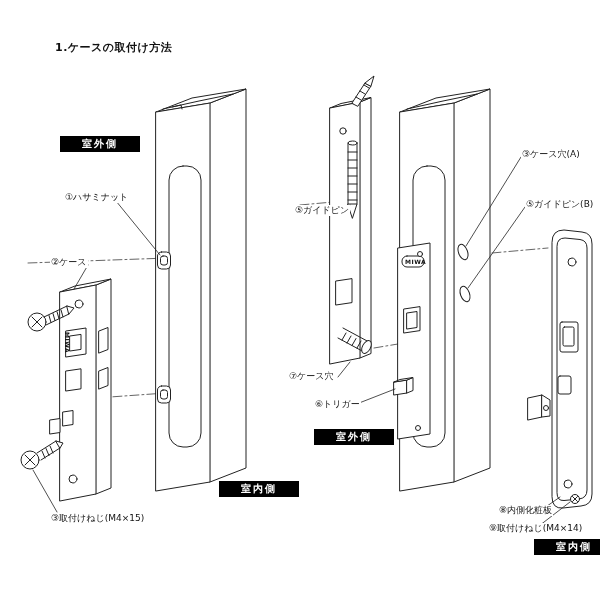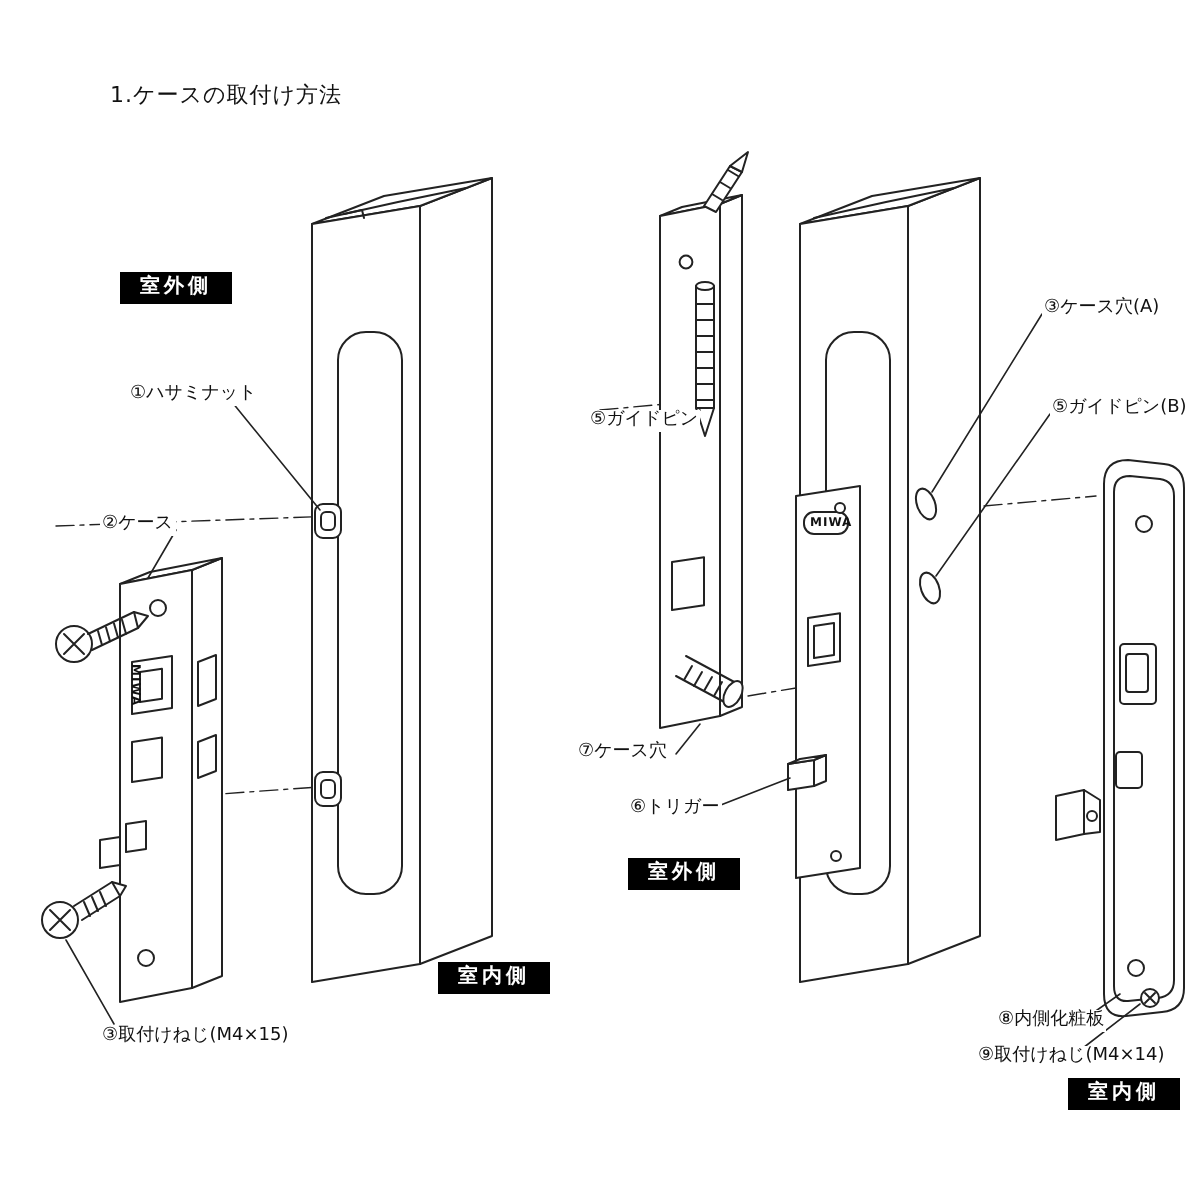--- a/index.html
+++ b/index.html
@@ -1,21 +1,21 @@
 <!DOCTYPE html>
 <html><head>
 <meta charset="utf-8">
 <style>
   html,body{margin:0;padding:0;background:#fff;}
   body{width:600px;height:600px;font-family:"DejaVu Sans","Liberation Sans",sans-serif;color:#111;}
   .stage{position:relative;width:600px;height:600px;background:#fff;overflow:hidden;}
   .stage svg{position:absolute;left:0;top:0;}
-  .heading{position:absolute;font-size:11px;font-weight:normal;letter-spacing:.5px;white-space:nowrap;text-align:center;}
+  .heading{position:absolute;font-size:11px;font-weight:bold;letter-spacing:.5px;white-space:nowrap;text-align:center;}
   .plabel{position:absolute;font-size:9px;white-space:nowrap;background:#fff;padding:0 1px;line-height:1.2;text-align:center;}
-  .badge{position:absolute;background:#000;color:#fff;font-size:10px;font-weight:bold;letter-spacing:2px;line-height:1;padding:3px 10px;white-space:nowrap;}
+  .badge{position:absolute;background:#000;color:#fff;font-size:10px;font-weight:bold;letter-spacing:2px;line-height:1;padding:3px 22px;white-space:nowrap;}
   .brand{position:absolute;font-size:6px;font-weight:bold;letter-spacing:.5px;color:#111;line-height:1;}
   .brand.vert{writing-mode:vertical-rl;}
 </style>
 </head>
 <body>
 
 <div class="stage">
 
   <svg width="600" height="600" viewBox="0 0 600 600">
     <g stroke="#222" stroke-width="1" fill="none" stroke-linejoin="round" stroke-linecap="round">

